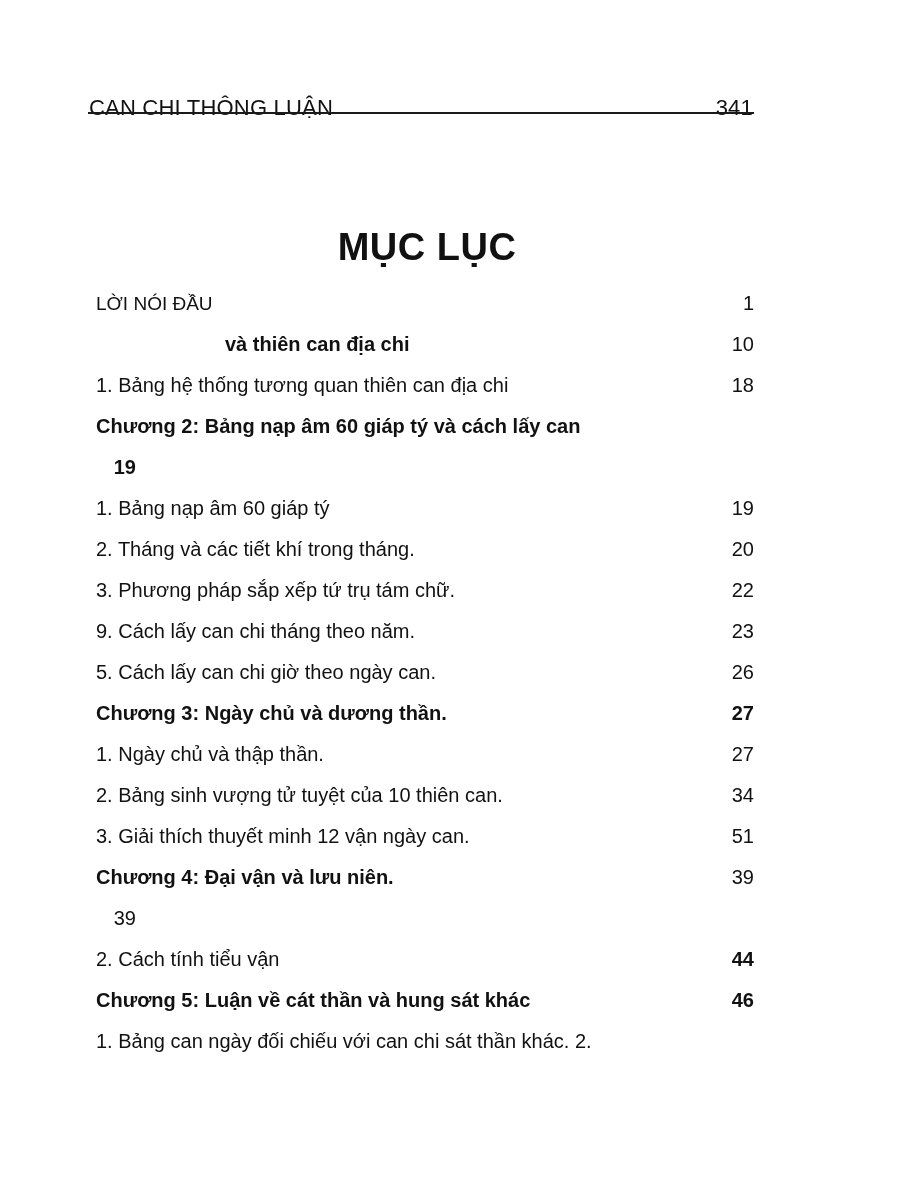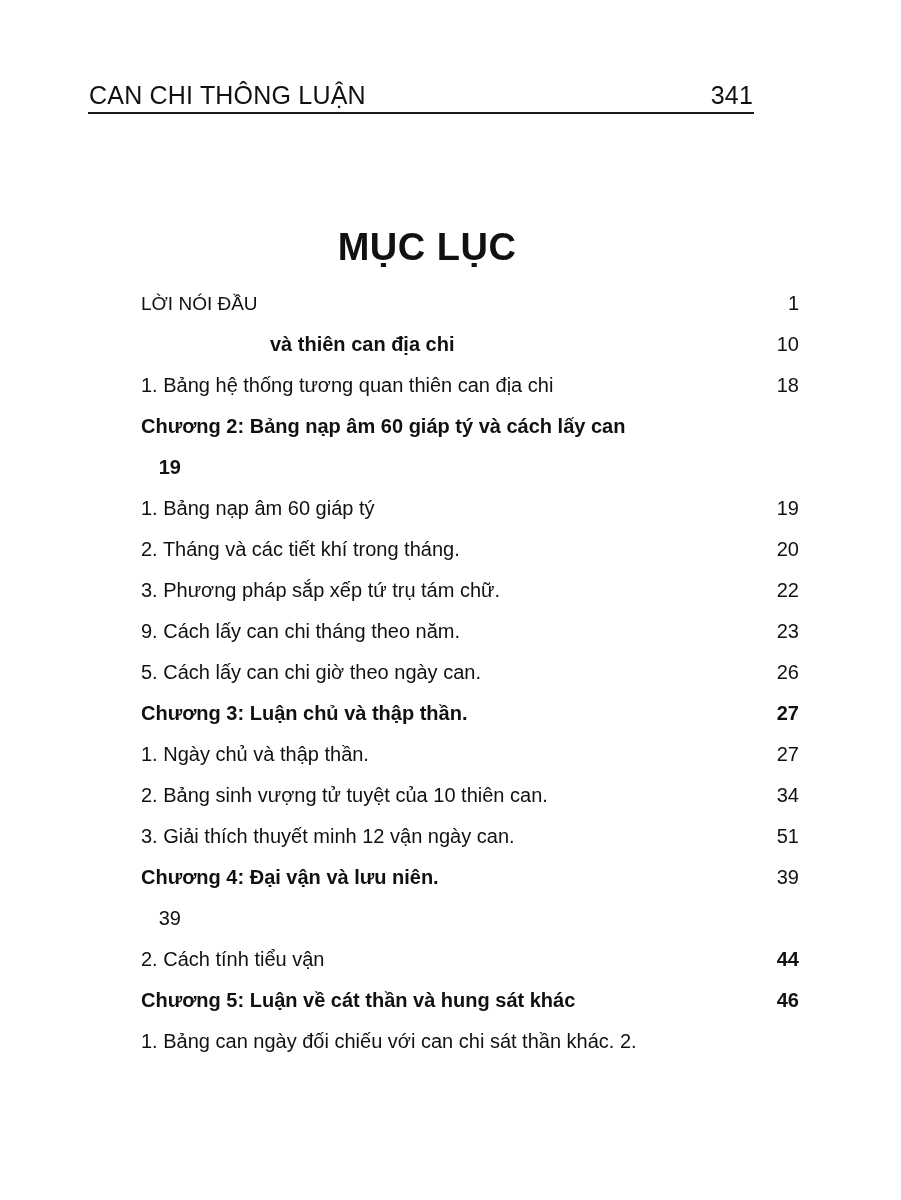--- a/index.html
+++ b/index.html
@@ -11,27 +11,27 @@
       width: 901px;
       height: 1200px;
       position: relative;
       overflow: hidden;
       font-family: "Liberation Sans", "DejaVu Sans", sans-serif;
       color: #111111;
     }
     .running-header {
       position: absolute;
       left: 89px;
-      top: 82px;
+      top: 93px;
       width: 664px;
       height: 28px;
       display: flex;
       justify-content: space-between;
       align-items: flex-end;
-      font-size: 25px;
+      font-size: 22px;
       letter-spacing: 0.2px;
       text-align: right;
     }
     .header-rule {
       position: absolute;
       left: 88px;
       top: 112px;
       width: 666px;
       height: 2px;
       background: #1a1a1a;
@@ -44,21 +44,20 @@
       text-align: center;
       font-size: 38px;
       font-weight: bold;
       letter-spacing: 0.5px;
     }
     .toc {
       position: absolute;
       left: 96px;
       top: 283px;
       width: 658px;
-      margin-left: 45px;
     }
     .toc-row {
       display: flex;
       justify-content: space-between;
       align-items: baseline;
       height: 41px;
       line-height: 41px;
       font-size: 20px;
     }
     .toc-row.chapter { font-weight: bold; }
@@ -113,21 +112,21 @@
   </div>
   <div class="toc-row">
     <span class="label">9. Cách lấy can chi tháng theo năm.</span>
     <span class="page">23</span>
   </div>
   <div class="toc-row">
     <span class="label">5. Cách lấy can chi giờ theo ngày can.</span>
     <span class="page">26</span>
   </div>
   <div class="toc-row chapter">
-    <span class="label">Chương 3: Luận chủ và thập thần.</span>
+    <span class="label">Chương 3: Ngày chủ và dương thần.</span>
     <span class="page">27</span>
   </div>
   <div class="toc-row">
     <span class="label">1. Ngày chủ và thập thần.</span>
     <span class="page">27</span>
   </div>
   <div class="toc-row">
     <span class="label">2. Bảng sinh vượng tử tuyệt của 10 thiên can.</span>
     <span class="page">34</span>
   </div>

